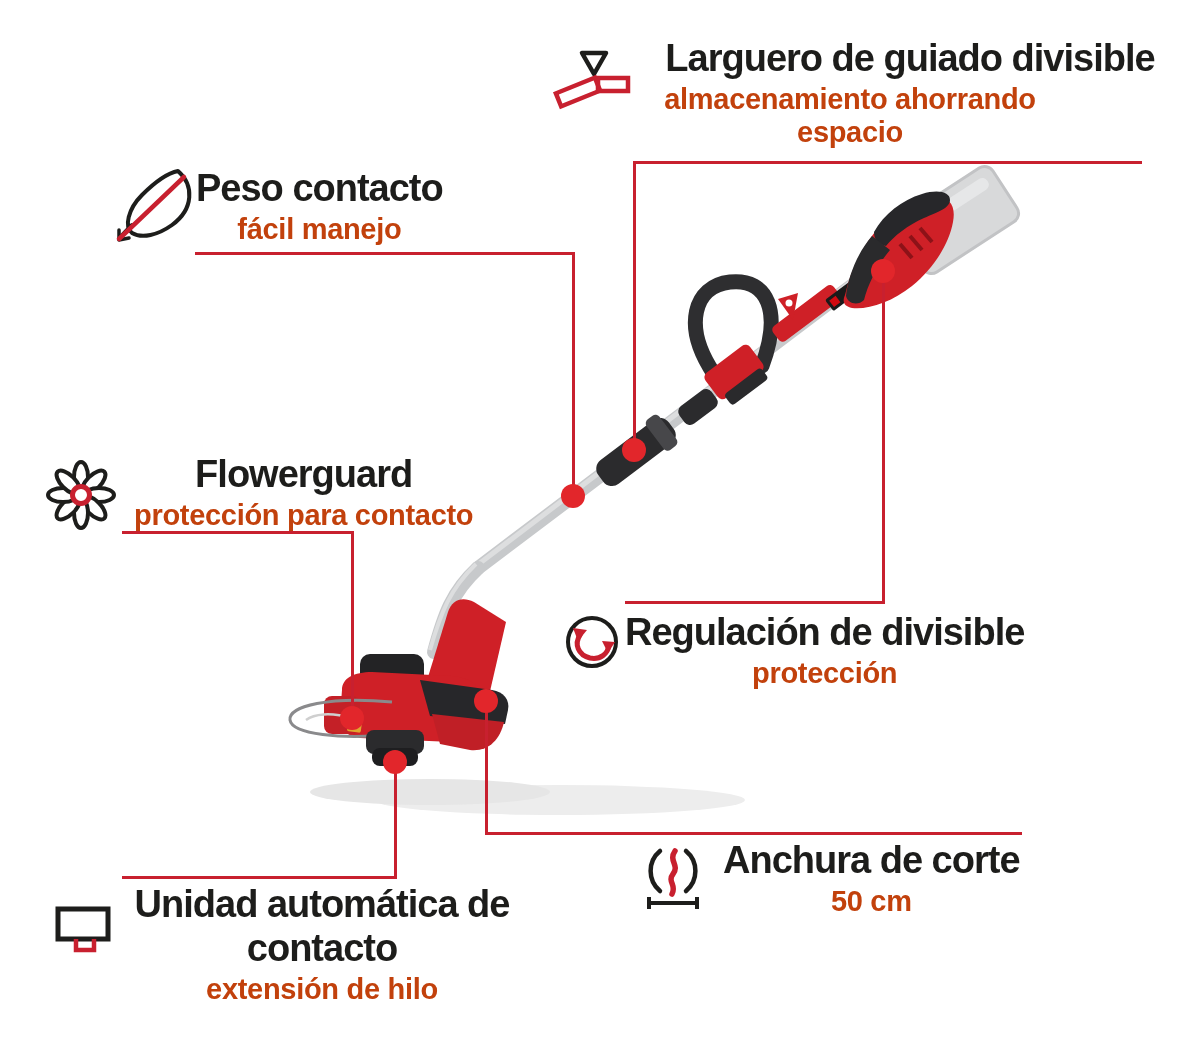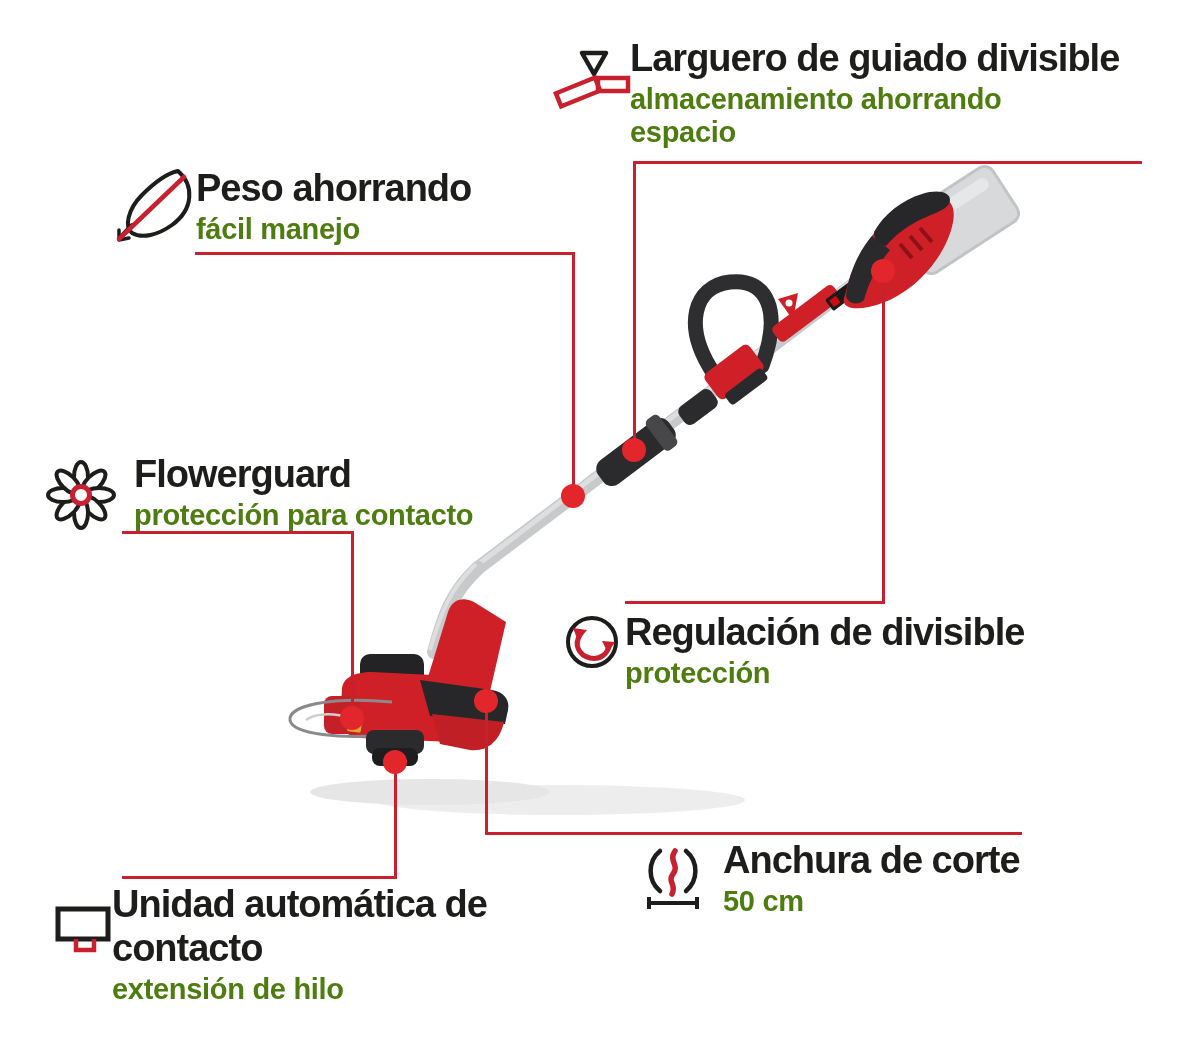--- a/index.html
+++ b/index.html
@@ -2,38 +2,38 @@
 <html><head>
 <meta charset="utf-8">
 <style>
   html,body{margin:0;padding:0;background:#fff;}
   .canvas{
     position:relative;width:1200px;height:1042px;background:#fff;overflow:hidden;
     font-family:"Liberation Sans","DejaVu Sans",sans-serif;
   }
   .canvas *{box-sizing:border-box;}
   
-  .feature-text{position:absolute;z-index:4;}
+  .feature-text{position:absolute;z-index:4;text-align:center;}
   .feature-title{
     font-size:38px;font-weight:700;line-height:44px;letter-spacing:-1px;
     color:#1d1d1b;margin:0;white-space:nowrap;
   }
   .feature-title.wrap{white-space:normal;}
   .feature-sub{
     font-size:29px;font-weight:700;line-height:33px;letter-spacing:-0.3px;
-    color:#4d7c0f;margin:3px 0 0 0;white-space:nowrap;
+    color:#c2410c;margin:3px 0 0 0;white-space:nowrap;
   }
   .feature-sub.wrap{white-space:normal;}
   .t-shaft{left:630px;top:36px;width:560px;}
   .t-shaft .feature-sub{width:440px;}
   .t-weight{left:196px;top:166px;}
   .t-flower{left:120px;top:452px;margin-left:14px;}
   .t-speed{left:625px;top:610px;}
   .t-width{left:709px;top:838px;margin-left:14px;}
-  .t-contact{left:112px;top:882px;width:380px;}
+  .t-contact{left:132px;top:882px;width:380px;}
   
   .feature-icon{position:absolute;z-index:4;}
   .feature-icon svg{overflow:visible;display:block;}
   .i-shaft{left:560px;top:48px;}
   .i-weight{left:114px;top:163px;}
   .i-flower{left:48px;top:460px;}
   .i-speed{left:563px;top:613px;}
   .i-width{left:642px;top:845px;}
   .i-contact{left:54px;top:903px;}
   
@@ -225,21 +225,21 @@
       <path d="M22 36 L22 47 L40 47 L40 36" fill="none" stroke="#c8202f" stroke-width="4.5"></path>
     </svg>
   </div>
 
   <div class="feature-text t-shaft">
     <h2 class="feature-title">Larguero de guiado divisible</h2>
     <p class="feature-sub wrap">almacenamiento ahorrando espacio</p>
   </div>
 
   <div class="feature-text t-weight">
-    <h2 class="feature-title">Peso ahorrando</h2>
+    <h2 class="feature-title">Peso contacto</h2>
     <p class="feature-sub">fácil manejo</p>
   </div>
 
   <div class="feature-text t-flower">
     <h2 class="feature-title">Flowerguard</h2>
     <p class="feature-sub">protección para contacto</p>
   </div>
 
   <div class="feature-text t-speed">
     <h2 class="feature-title">Regulación de divisible</h2>

